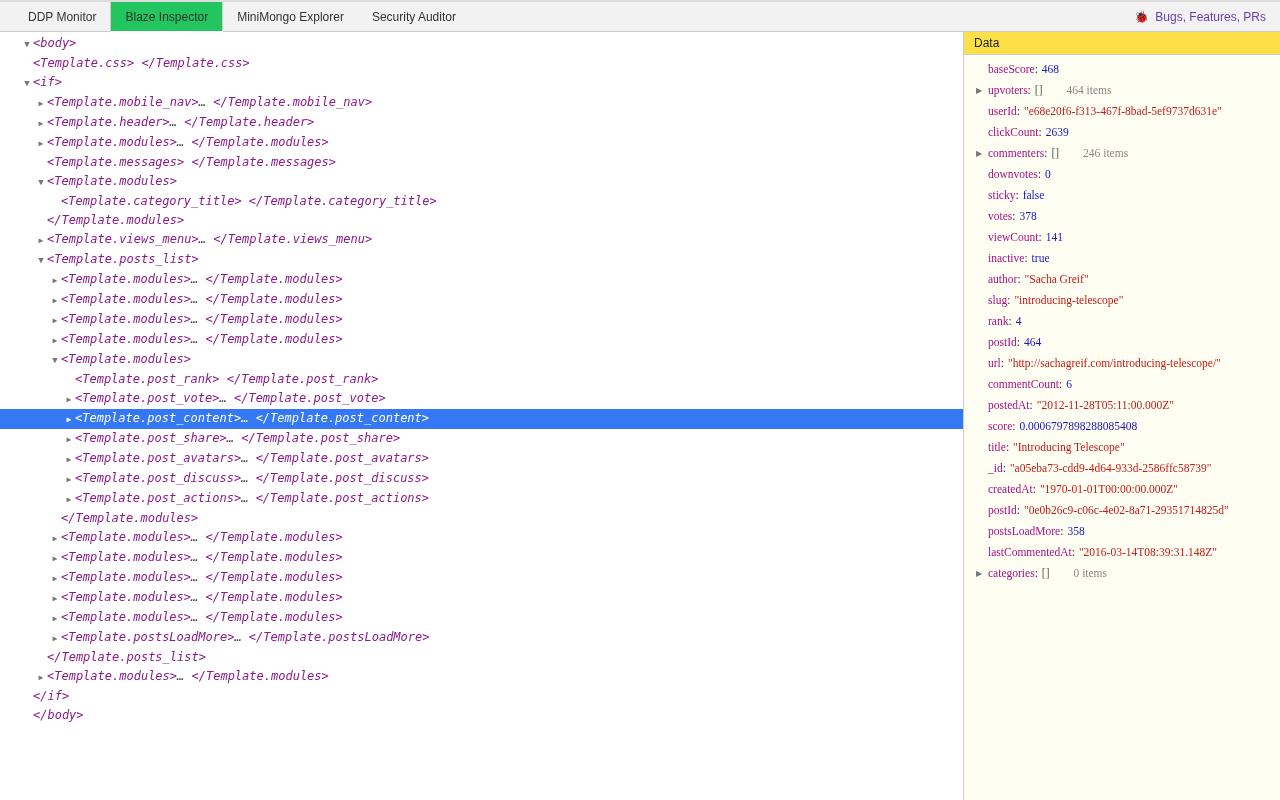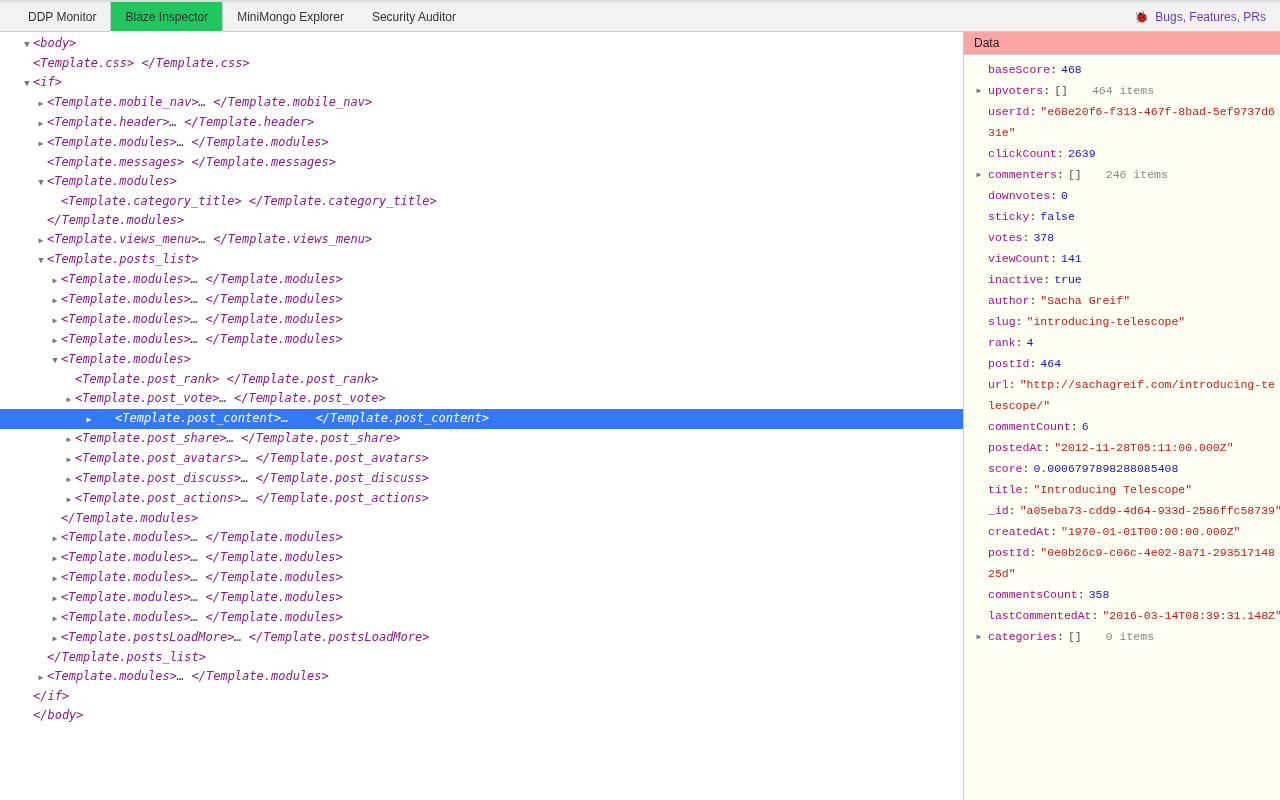--- a/index.html
+++ b/index.html
@@ -61,46 +61,46 @@
 }
 .data-pane {
   width: 317px;
   border-left: 1px solid #ccc;
   background: #fff;
   display: flex;
   flex-direction: column;
   overflow: hidden;
 }
 .data-header {
-  background: #fca5a5;
+  background: #fde047;
   border-bottom: 1px solid #ccc;
   padding: 4px 10px;
   font-size: 12px;
   color: #222;
 }
 .data-body {
   flex: 1;
   overflow: auto;
-  font-family: Liberation Mono, monospace;
+  font-family: Liberation Serif, serif;
   font-size: 11.5px;
   line-height: 21px;
   background: #fffef2;
   padding: 4px 0 24px 8px;
 }
 .row { white-space: nowrap; position: relative; font-style: italic; }
 .indent { display: inline-block; }
 .disclosure {
   display: inline-block;
   width: 10px;
   color: #777;
   text-align: center;
   margin-right: 1px;
 }
 .tag-open, .tag-close { color: #8b1a8b; }
-.sel .tag-open, .sel .tag-close, .sel { color: #fff; padding-left: 20px; }
+.sel .tag-open, .sel .tag-close, .sel { color: #fff; }
 .row.sel { background: #3478f6; }
 .ell { color: #444; }
 .sel .ell { color: #fff; }
 .sel .disclosure { color: #fff; }
 .d-key { color: #a80f86; }
 .d-colon { color: #333; margin-right: 4px; }
 .d-num { color: #1414c8; }
 .d-str { color: #c41a16; }
 .d-obj { color: #555; }
 .d-hint { color: #888; margin-left: 24px; }
@@ -174,18 +174,18 @@
         <div class="d-row"><span class="d-key">rank</span><span class="d-colon">:</span><span class="d-num">4</span></div>
         <div class="d-row"><span class="d-key">postId</span><span class="d-colon">:</span><span class="d-num">464</span></div>
         <div class="d-row" style="white-space: normal; word-break: break-all; padding-right: 4px; text-indent: 0px;"><span class="d-key">url</span><span class="d-colon">:</span><span class="d-str">"http://sachagreif.com/introducing-telescope/"</span></div>
         <div class="d-row"><span class="d-key">commentCount</span><span class="d-colon">:</span><span class="d-num">6</span></div>
         <div class="d-row"><span class="d-key">postedAt</span><span class="d-colon">:</span><span class="d-str">"2012-11-28T05:11:00.000Z"</span></div>
         <div class="d-row"><span class="d-key">score</span><span class="d-colon">:</span><span class="d-num">0.0006797898288085408</span></div>
         <div class="d-row"><span class="d-key">title</span><span class="d-colon">:</span><span class="d-str">"Introducing Telescope"</span></div>
         <div class="d-row"><span class="d-key">_id</span><span class="d-colon">:</span><span class="d-str">"a05eba73-cdd9-4d64-933d-2586ffc58739"</span></div>
         <div class="d-row"><span class="d-key">createdAt</span><span class="d-colon">:</span><span class="d-str">"1970-01-01T00:00:00.000Z"</span></div>
         <div class="d-row" style="white-space: normal; word-break: break-all; padding-right: 4px; text-indent: 0px;"><span class="d-key">postId</span><span class="d-colon">:</span><span class="d-str">"0e0b26c9-c06c-4e02-8a71-29351714825d"</span></div>
-        <div class="d-row"><span class="d-key">commentsCount</span><span class="d-colon">:</span><span class="d-num">358</span></div>
+        <div class="d-row"><span class="d-key">postsLoadMore</span><span class="d-colon">:</span><span class="d-num">358</span></div>
         <div class="d-row"><span class="d-key">lastCommentedAt</span><span class="d-colon">:</span><span class="d-str">"2016-03-14T08:39:31.148Z"</span></div>
         <div class="d-row"><span class="disclosure" style="font-size: 8px;">▶</span><span class="d-key">categories</span><span class="d-colon">:</span><span class="d-obj">[]</span><span class="d-hint">0 items</span></div>
       </div>
   </div>
 </div>
 
 </body></html>

